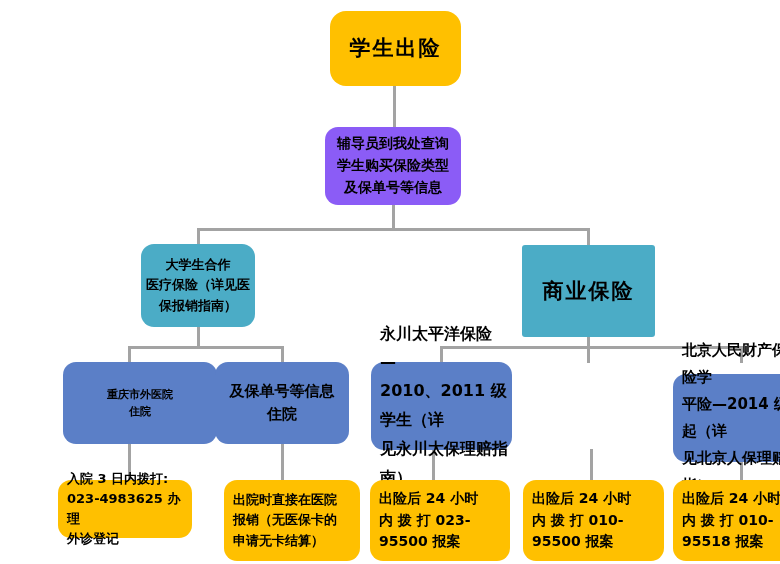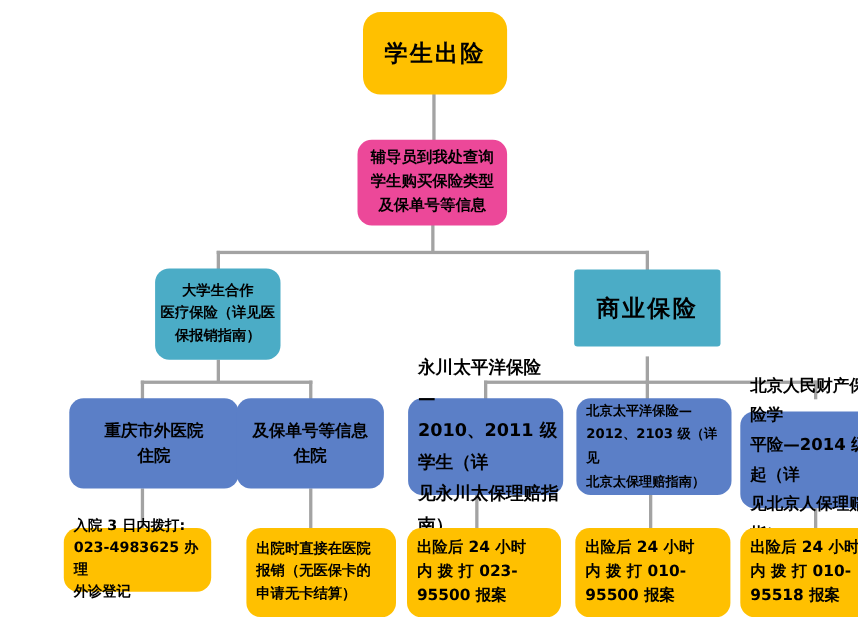--- a/index.html
+++ b/index.html
@@ -24,21 +24,21 @@
     box-sizing:border-box;
     line-height:1.55;
   }
   .node.leftalign{
     text-align:left;
     justify-content:flex-start;
     padding-left:9px;
     padding-right:4px;
   }
   .yellow{background:#FFC000;}
-  .green{background:#ec4899;}
+  .green{background:#8b5cf6;}
   .teal{background:#4BACC6;}
   .blue{background:#5B7FC7;}
   .big{font-size:21px;letter-spacing:2px;}
   .conn{position:absolute;background:#A3A3A3;}
 </style>
 </head>
 <body>
 
 <div class="canvas">
 
@@ -67,32 +67,29 @@
 
   <div class="node yellow big" style="left:296px;top:11px;width:131px;height:75px;border-radius:16px;">学生出险</div>
 
   <div class="node green" style="left:291px;top:127px;width:136px;height:78px;font-size:14px;">辅导员到我处查询
 学生购买保险类型
 及保单号等信息</div>
 
   <div class="node teal" style="left:107px;top:244px;width:114px;height:83px;font-size:13px;">大学生合作
 医疗保险（详见医
 保报销指南）</div>
-  <div class="node teal big" style="left:488px;top:245px;width:133px;height:70px;border-radius:3px;">商业保险</div>
+  <div class="node teal big" style="left:488px;top:245px;width:133px;height:92px;border-radius:3px;">商业保险</div>
 
-  <div class="node blue" style="left:29px;top:362px;width:154px;height:82px;font-size:15px;">重庆市外医院
+  <div class="node blue" style="left:29px;top:362px;width:154px;height:82px;font-size:11px;">重庆市外医院
 住院</div>
   <div class="node blue" style="left:181px;top:362px;width:134px;height:82px;font-size:15px;">及保单号等信息
 住院</div>
   <div class="node blue leftalign" style="left:337px;top:362px;width:141px;height:88px;font-size:16px;line-height:1.8;">永川太平洋保险 —
 2010、2011 级学生（详
 见永川太保理赔指南）</div>
-  <div class="node blue leftalign" style="left:490px;top:362px;width:141px;height:88px;font-size:12px;line-height:1.8;">北京太平洋保险—
-2012、2103 级（详见
-北京太保理赔指南）</div>
   <div class="node blue leftalign" style="left:639px;top:374px;width:132px;height:88px;font-size:15px;line-height:1.8;">北京人民财产保险学
 平险—2014 级起（详
 见北京人保理赔指）</div>
 
   <div class="node yellow leftalign" style="left:24px;top:480px;width:134px;height:58px;font-size:13px;">入院 3 日内拨打:
 023-4983625 办理
 外诊登记</div>
   <div class="node yellow leftalign" style="left:190px;top:480px;width:136px;height:81px;font-size:13px;">出院时直接在医院
 报销（无医保卡的
 申请无卡结算）</div>

